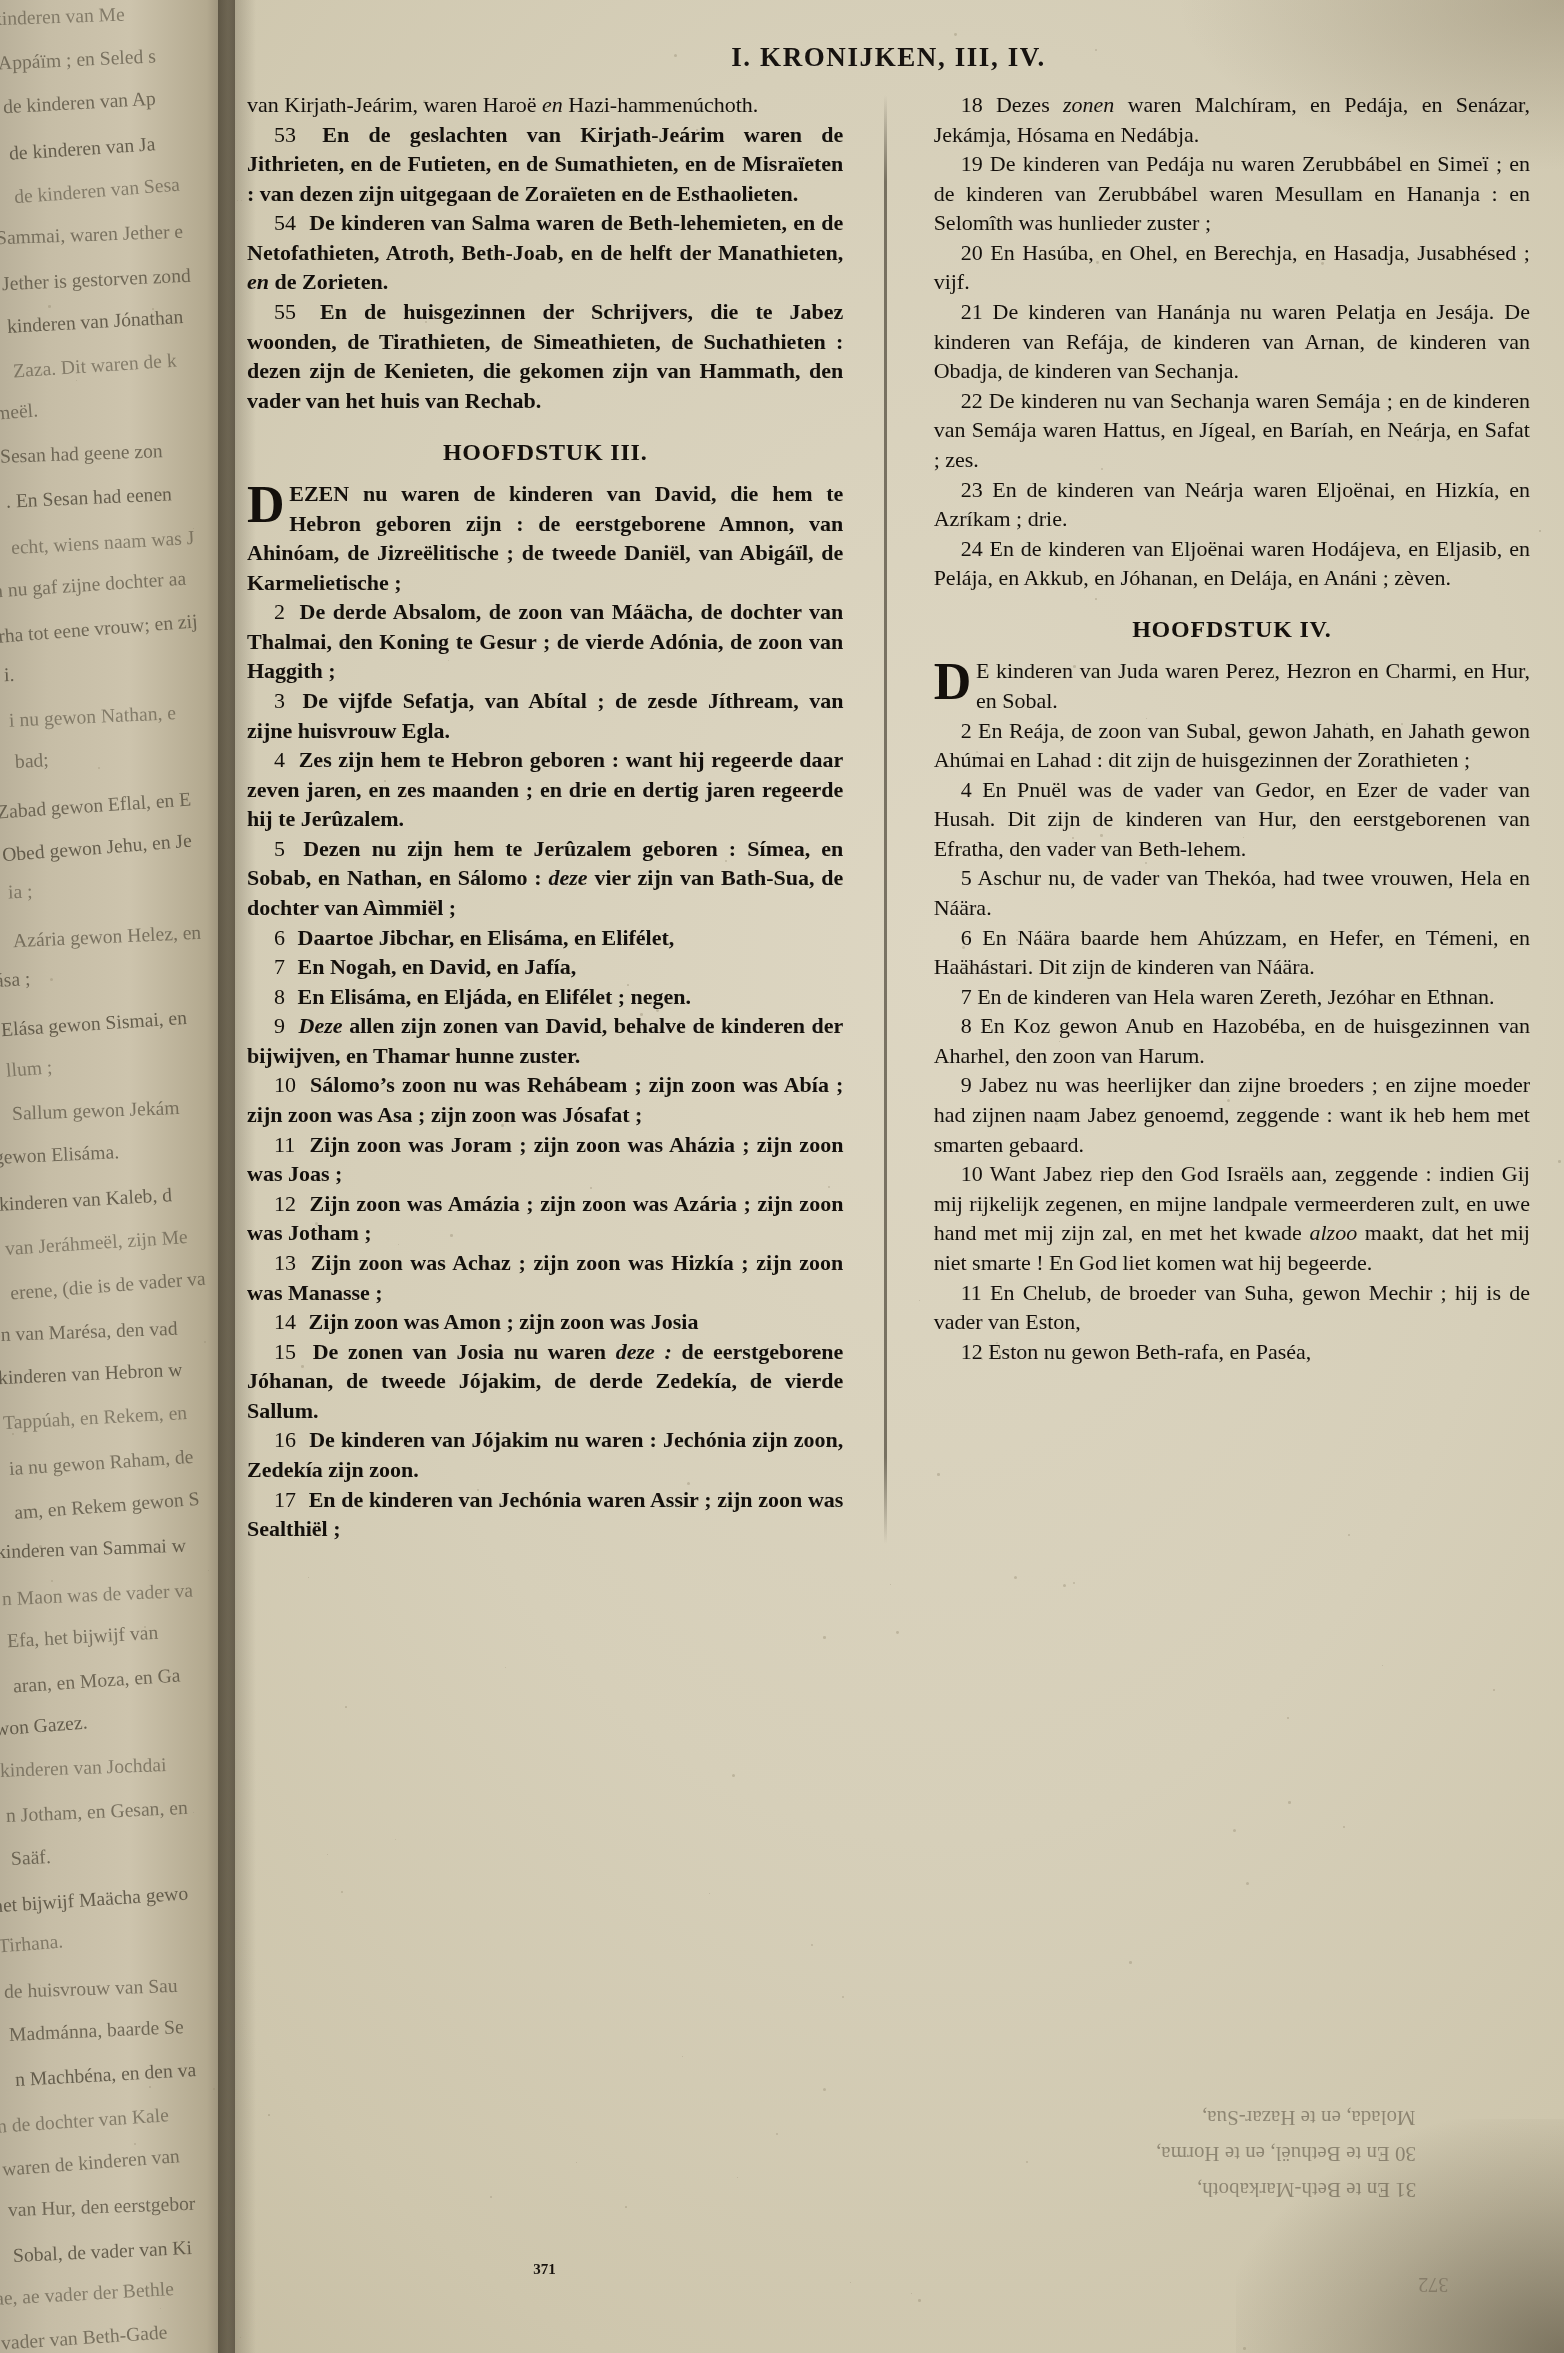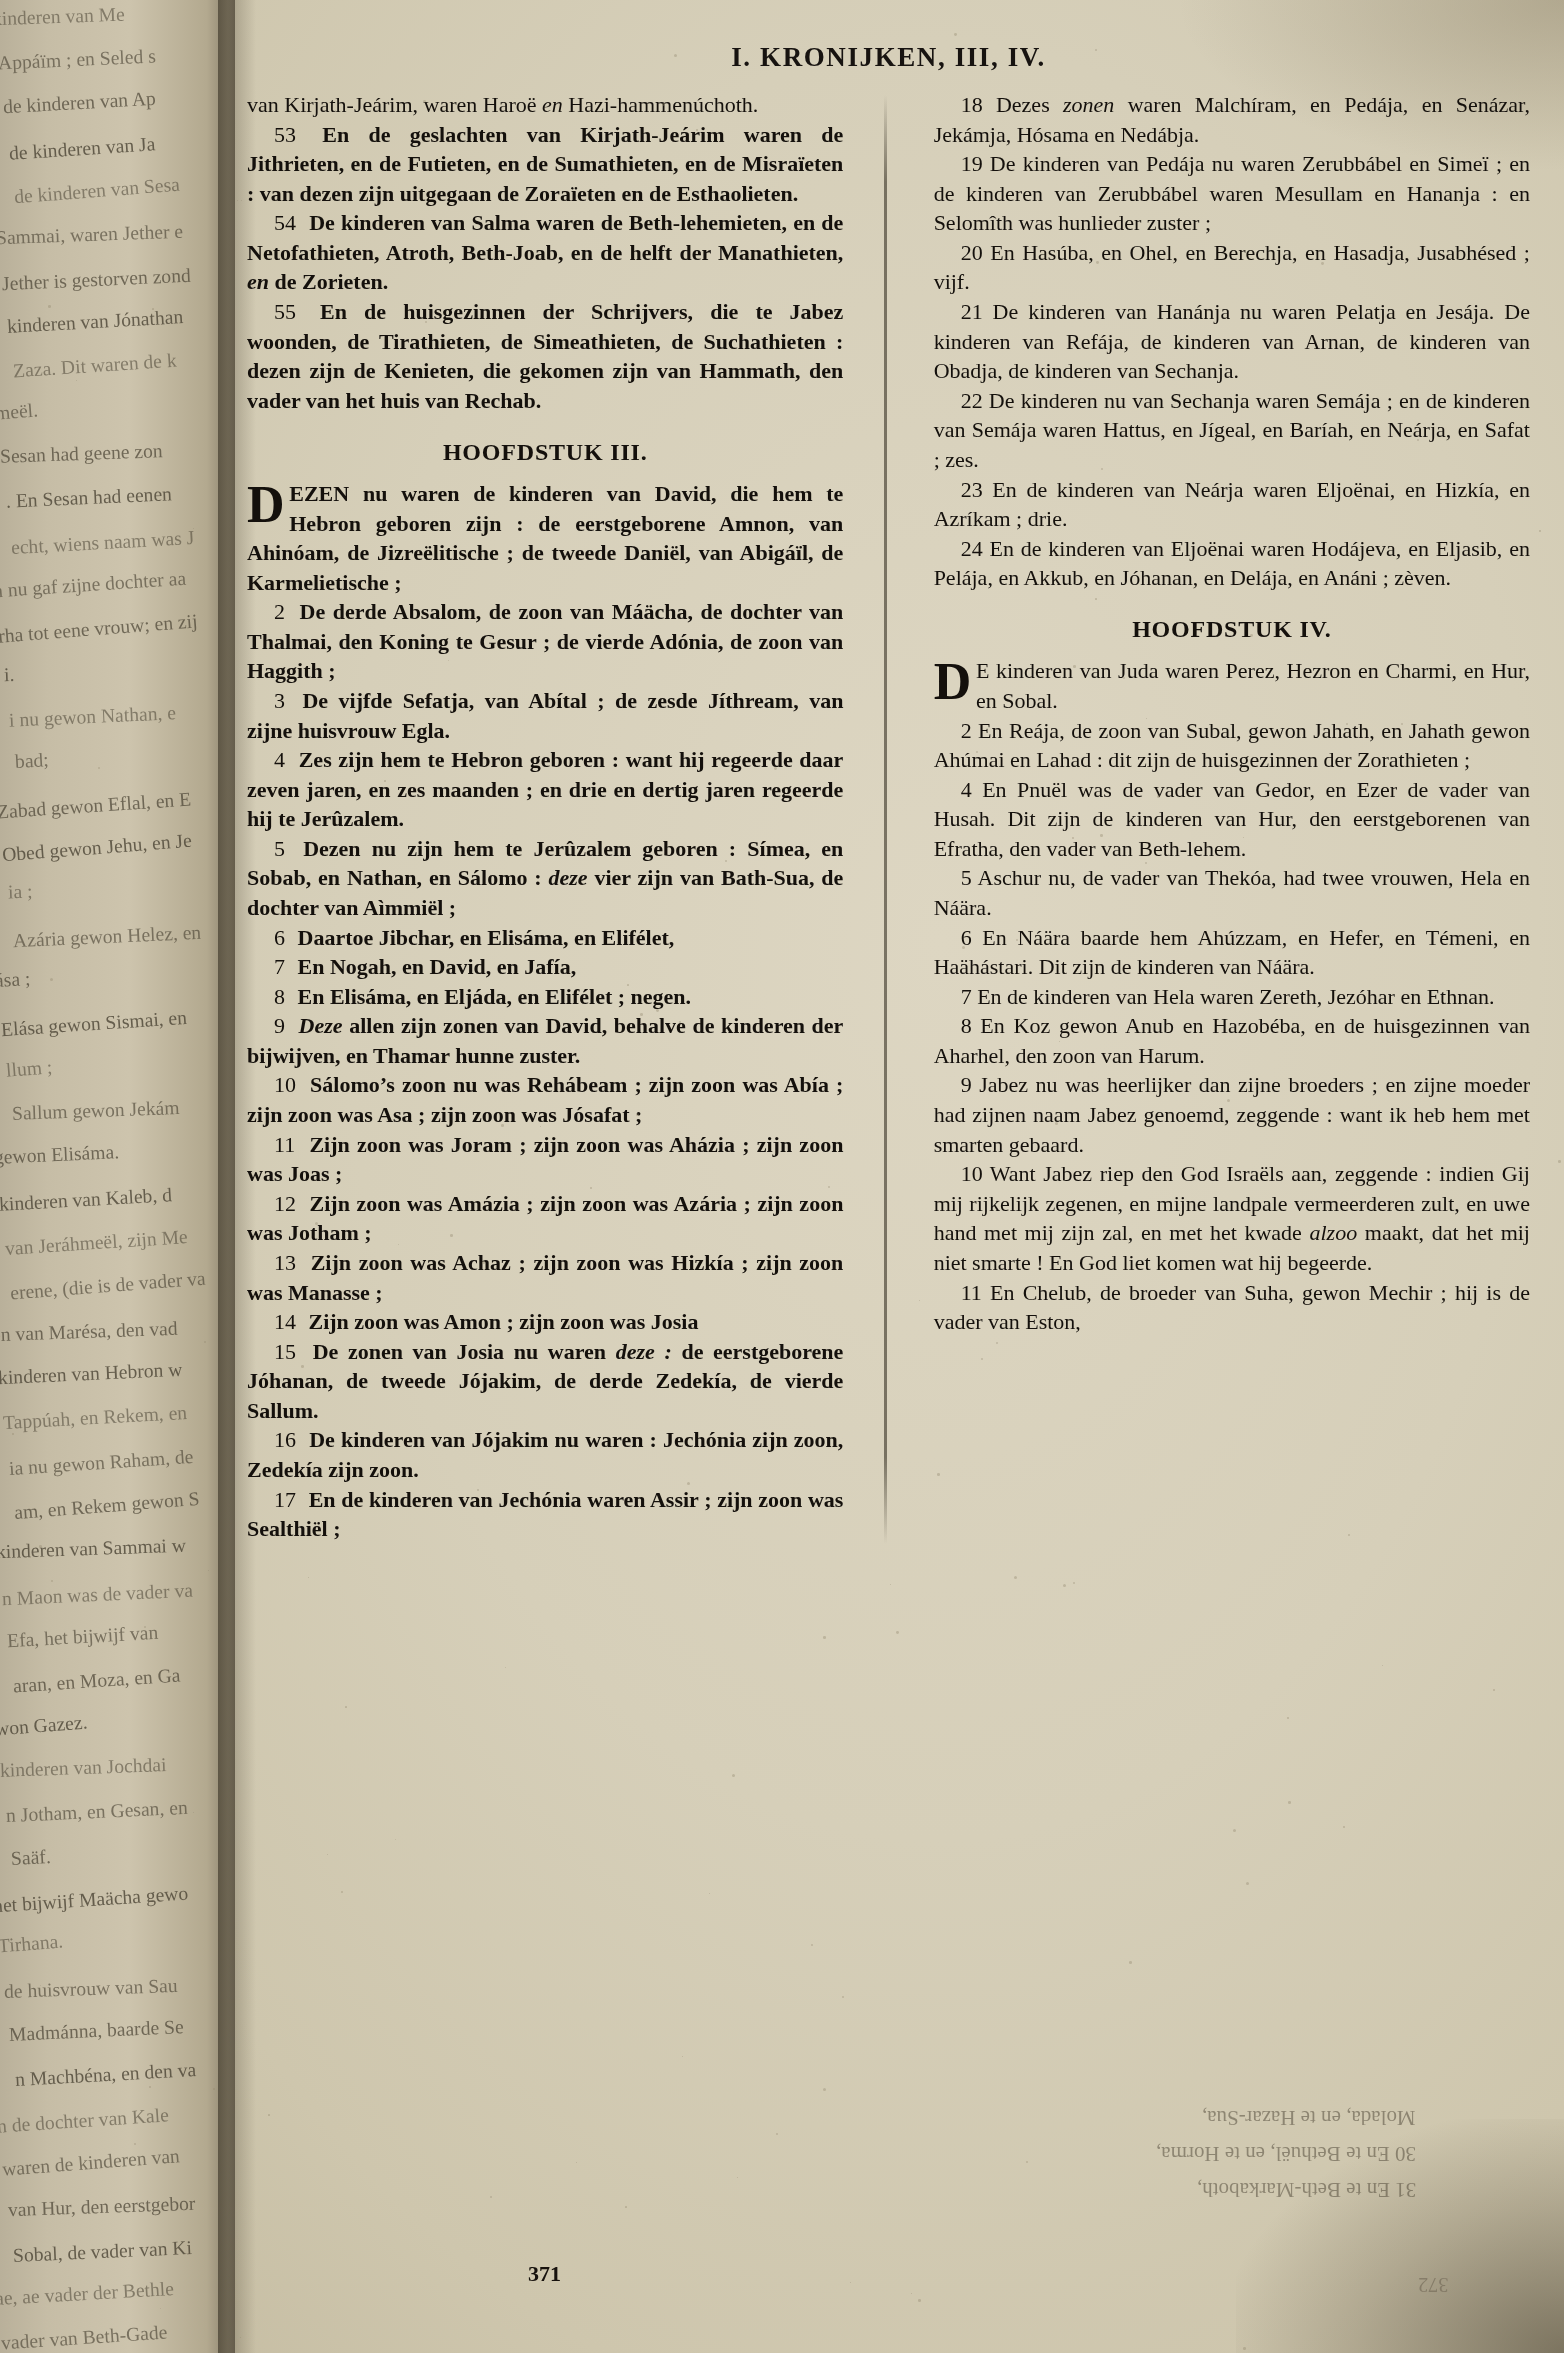--- a/index.html
+++ b/index.html
@@ -136,21 +136,21 @@
     padding: 3.1px 4.7px 0 0;
     margin-top: 1.6px;
   }
 
   #folio {
     position: absolute;
     left: 247px;
     top: 2261px;
     width: 595px;
     text-align: center;
-    font-size: 22px;
+    font-size: 15px;
     color: #17120d;
     font-weight: 600;
   }
   #folio-right {
     position: absolute;
     right: 117px;
     top: 2273px;
     font-size: 20.3px;
     color: #6b6150;
     opacity: .55;
@@ -280,20 +280,21 @@
           <p class="dropcap"><span class="dc">D</span>E kinderen van Juda waren Perez, Hezron en Charmi, en Hur, en Sobal.</p>
           <p class="v"><span class="vn">2</span> En Reája, de zoon van Subal, gewon Jahath, en Jahath gewon Ahúmai en Lahad : dit zijn de huisgezinnen der Zorathieten ;</p>
           <p class="v"><span class="vn">4</span> En Pnuël was de vader van Gedor, en Ezer de vader van Husah.  Dit zijn de kinderen van Hur, den eerstgeborenen van Efratha, den vader van Beth-lehem.</p>
           <p class="v"><span class="vn">5</span> Aschur nu, de vader van Thekóa, had twee vrouwen, Hela en Náära.</p>
           <p class="v"><span class="vn">6</span> En Náära baarde hem Ahúzzam, en Hefer, en Témeni, en Haähástari.  Dit zijn de kinderen van Náära.</p>
           <p class="v"><span class="vn">7</span> En de kinderen van Hela waren Zereth, Jezóhar en Ethnan.</p>
           <p class="v"><span class="vn">8</span> En Koz gewon Anub en Hazobéba, en de huisgezinnen van Aharhel, den zoon van Harum.</p>
           <p class="v"><span class="vn">9</span> Jabez nu was heerlijker dan zijne broeders ; en zijne moeder had zijnen naam Jabez genoemd, zeggende : want ik heb hem met smarten gebaard.</p>
           <p class="v"><span class="vn">10</span> Want Jabez riep den God Israëls aan, zeggende : indien Gij mij rijkelijk zegenen, en mijne landpale vermeerderen zult, en uwe hand met mij zijn zal, en met het kwade <span class="i">alzoo</span> maakt, dat het mij niet smarte !  En God liet komen wat hij begeerde.</p>
           <p class="v"><span class="vn">11</span> En Chelub, de broeder van Suha, gewon Mechir ; hij is de vader van Eston,</p>
+          <p class="v"><span class="vn">12</span> Eston nu gewon Beth-rafa, en Paséa,</p>
         </div>
     </div>
   </div>
 
   <div id="folio">
     <span>371</span>
   </div>
   <div id="folio-right">
     <span>372</span>
   </div>

